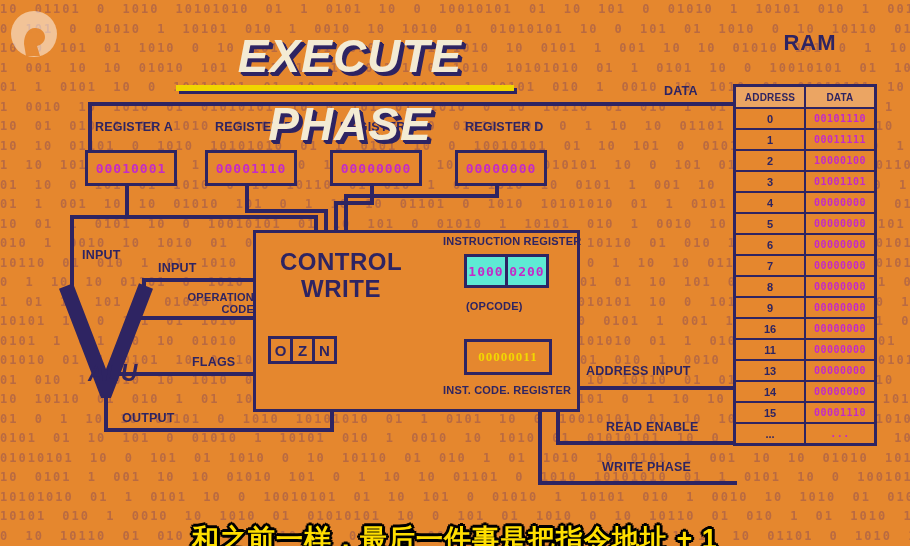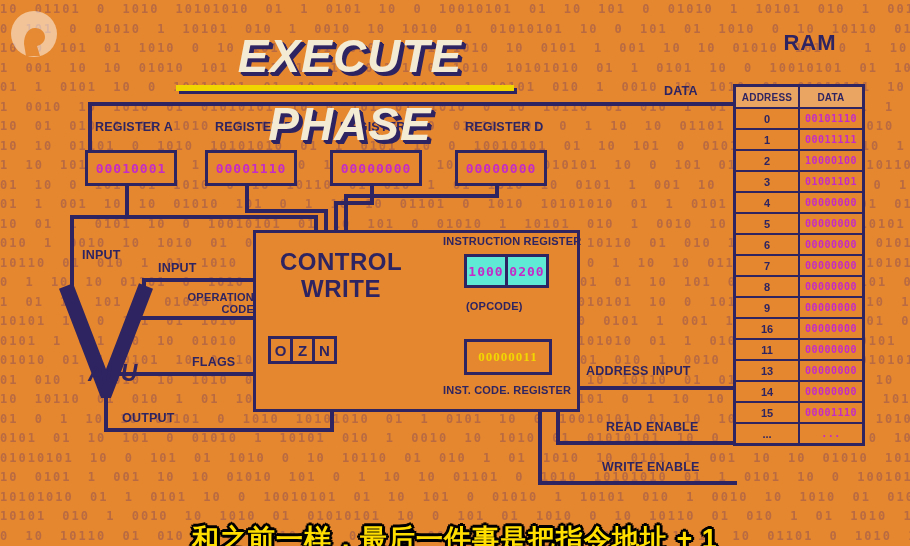--- a/index.html
+++ b/index.html
@@ -59,21 +59,21 @@
   .ircell:first-child{margin-left:0;}
   .val-yellow{
     color:#F2D800;font-weight:bold;font-family:Liberation Serif, serif;
     font-size:13px;letter-spacing:1px;
   }
   .ram-title{
     position:absolute;left:770px;top:30px;width:80px;z-index:3;text-align:center;
     color:#2E2462;font-weight:900;font-size:22px;letter-spacing:1px;
   }
   table.ram{
-    position:absolute;left:733px;top:84px;z-index:2;width:132px;
+    position:absolute;left:733px;top:84px;z-index:2;width:144px;
     border-collapse:collapse;border:3px solid #2E2462;table-layout:fixed;background:#E5872E;
   }
   table.ram th{
     border:2px solid #2E2462;background:#EBA563;color:#2E2462;
     font-size:10px;font-weight:800;height:20px;padding:0;letter-spacing:0.2px;
   }
   table.ram td{
     border:2px solid #2E2462;height:19px;padding:0;text-align:center;vertical-align:middle;
   }
   table.ram td.addr{color:#2E2462;font-weight:800;font-size:11px;width:60px;}
@@ -220,21 +220,21 @@
   </div>
 
   <div class="box" style="left:464px;top:339px;width:88px;height:36px;z-index:3">
     <span class="val-yellow">00000011</span>
   </div>
   <div class="lbl sm" style="left:443px;top:384px;z-index:3">INST. CODE. REGISTER</div>
 
   <div class="lbl" style="left:664px;top:84px">DATA</div>
   <div class="lbl" style="left:586px;top:364px">ADDRESS INPUT</div>
   <div class="lbl" style="left:606px;top:420px">READ ENABLE</div>
-  <div class="lbl" style="left:602px;top:460px">WRITE ENABLE</div>
+  <div class="lbl" style="left:602px;top:460px">WRITE PHASE</div>
 
   <div class="ram-title">RAM</div>
   <table class="ram">
     <thead>
       <tr>
         <th>ADDRESS</th>
         <th>DATA</th>
       </tr>
     </thead>
     <tbody id="ram-body">

